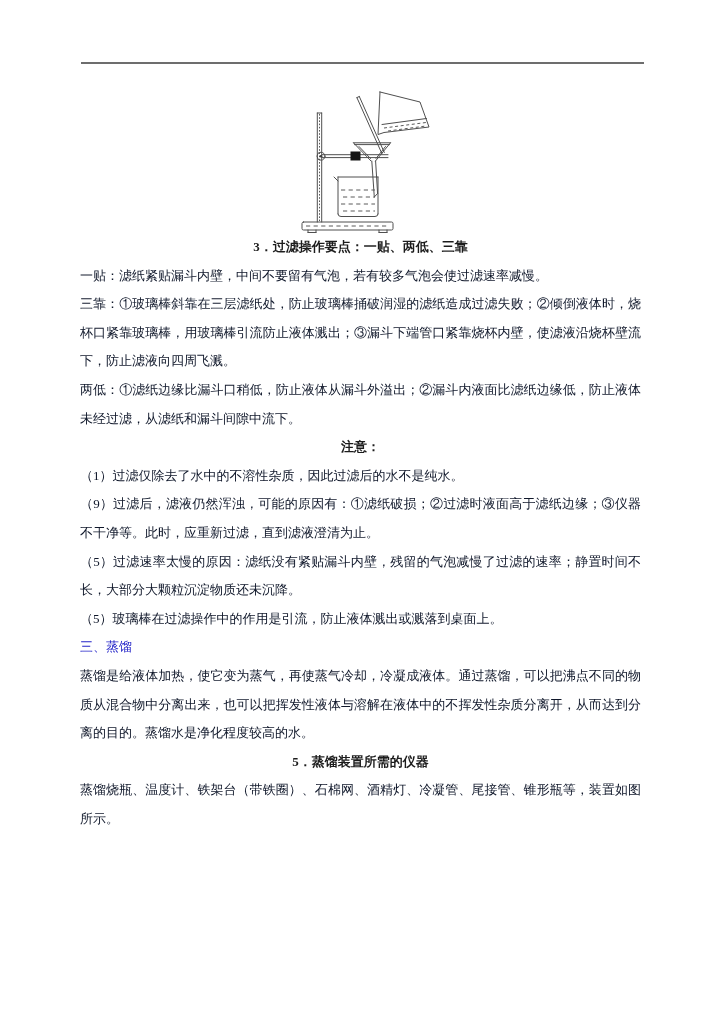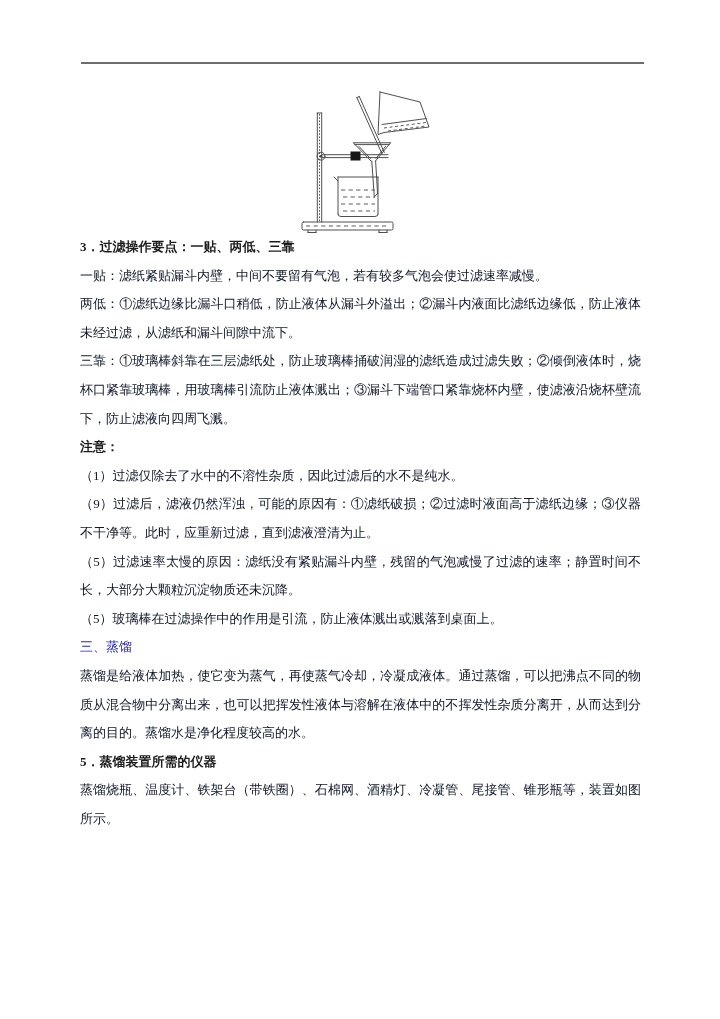--- a/index.html
+++ b/index.html
@@ -32,21 +32,21 @@
     margin:0;
     font-size:13px;
     line-height:28.6px;
     text-align:justify;
     color:#0f172a;
     letter-spacing:0;
   }
   .text-col p.h{
     font-weight:bold;
     color:#1c1c1c;
-    text-align:left;
+    text-align:center;
   }
   .text-col p.hb{
     font-weight:normal;
     text-align:left;
   }
   .diagram-line{stroke:#4f4f4f;stroke-width:1;fill:none;stroke-linecap:round;}
   .diagram-dash{stroke:#5a5a5a;stroke-width:1;fill:none;stroke-dasharray:4.2 3.4;}
 </style>
 </head>
 <body>
@@ -126,22 +126,22 @@
           <line class="diagram-dash" x1="61" y1="124" x2="95" y2="124"></line>
           <line class="diagram-dash" x1="63" y1="131" x2="95" y2="131"></line>
         </g>
       </g>
     </svg>
   </div>
 
   <div class="text-col">
     <p class="h">3．过滤操作要点：一贴、两低、三靠</p>
     <p class="p">一贴：滤纸紧贴漏斗内壁，中间不要留有气泡，若有较多气泡会使过滤速率减慢。</p>
+    <p class="p">三靠：①玻璃棒斜靠在三层滤纸处，防止玻璃棒捅破润湿的滤纸造成过滤失败；②倾倒液体时，烧杯口紧靠玻璃棒，用玻璃棒引流防止液体溅出；③漏斗下端管口紧靠烧杯内壁，使滤液沿烧杯壁流下，防止滤液向四周飞溅。</p>
     <p class="p">两低：①滤纸边缘比漏斗口稍低，防止液体从漏斗外溢出；②漏斗内液面比滤纸边缘低，防止液体未经过滤，从滤纸和漏斗间隙中流下。</p>
-    <p class="p">三靠：①玻璃棒斜靠在三层滤纸处，防止玻璃棒捅破润湿的滤纸造成过滤失败；②倾倒液体时，烧杯口紧靠玻璃棒，用玻璃棒引流防止液体溅出；③漏斗下端管口紧靠烧杯内壁，使滤液沿烧杯壁流下，防止滤液向四周飞溅。</p>
     <p class="h">注意：</p>
     <p class="p">（1）过滤仅除去了水中的不溶性杂质，因此过滤后的水不是纯水。</p>
     <p class="p">（9）过滤后，滤液仍然浑浊，可能的原因有：①滤纸破损；②过滤时液面高于滤纸边缘；③仪器不干净等。此时，应重新过滤，直到滤液澄清为止。</p>
     <p class="p">（5）过滤速率太慢的原因：滤纸没有紧贴漏斗内壁，残留的气泡减慢了过滤的速率；静置时间不长，大部分大颗粒沉淀物质还未沉降。</p>
     <p class="p">（5）玻璃棒在过滤操作中的作用是引流，防止液体溅出或溅落到桌面上。</p>
     <p class="hb" style="color: rgb(36, 36, 200);">三、蒸馏</p>
     <p class="p">蒸馏是给液体加热，使它变为蒸气，再使蒸气冷却，冷凝成液体。通过蒸馏，可以把沸点不同的物质从混合物中分离出来，也可以把挥发性液体与溶解在液体中的不挥发性杂质分离开，从而达到分离的目的。蒸馏水是净化程度较高的水。</p>
     <p class="h">5．蒸馏装置所需的仪器</p>
     <p class="p">蒸馏烧瓶、温度计、铁架台（带铁圈）、石棉网、酒精灯、冷凝管、尾接管、锥形瓶等，装置如图所示。</p>
   </div>

